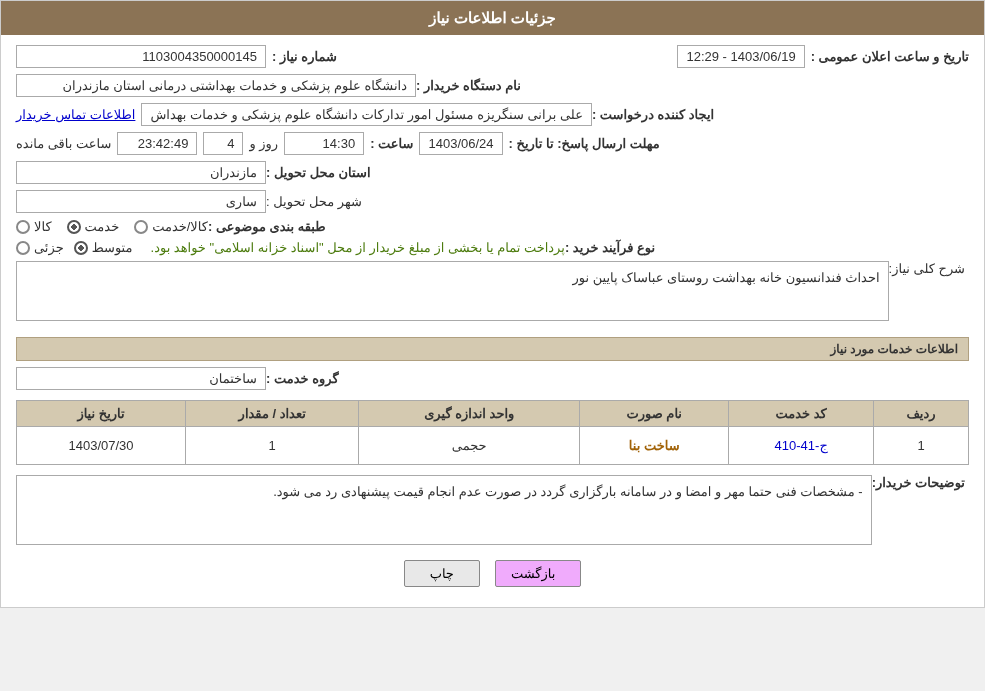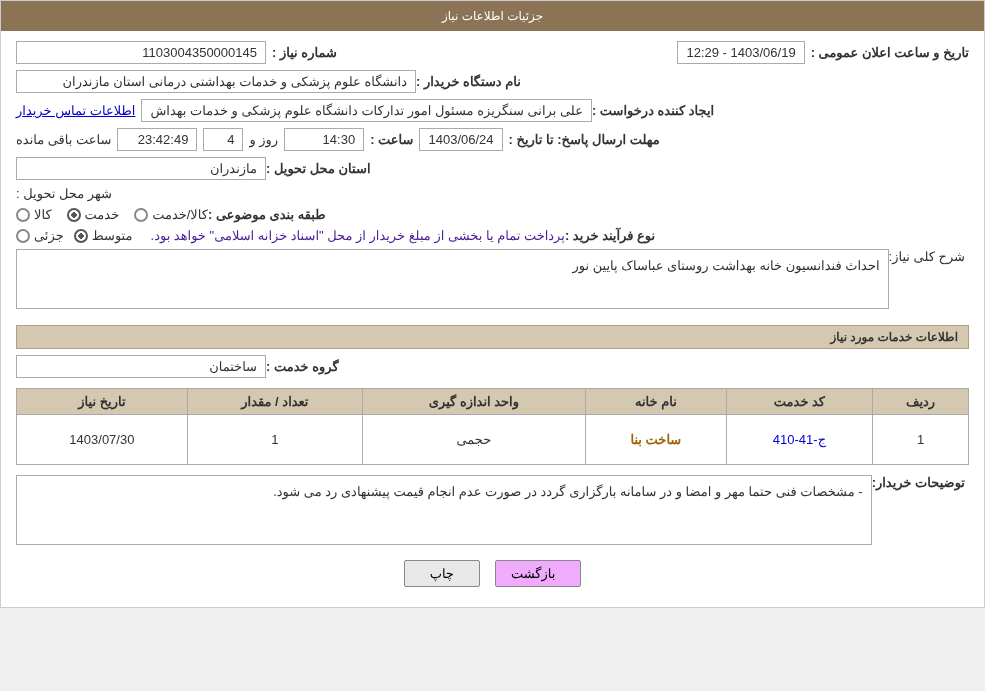--- a/index.html
+++ b/index.html
@@ -14,22 +14,22 @@
       max-width: 985px;
       margin: 0 auto;
       background: #fff;
       border: 1px solid #ccc;
     }
     .header-bar {
       background: #8B7355;
       color: #fff;
       text-align: center;
       padding: 8px 10px;
-      font-size: 12px;
-      font-weight: normal;
+      font-size: 15px;
+      font-weight: bold;
     }
     .content {
       padding: 10px 15px;
     }
     .section-title {
       background: #d4c9b0;
       border: 1px solid #b0a080;
       padding: 4px 10px;
       font-weight: bold;
       font-size: 12px;
@@ -84,21 +84,21 @@
       font-size: 13px;
     }
     table.items-table th {
       background: #d4c9b0;
       border: 1px solid #aaa;
       padding: 5px 8px;
       text-align: center;
     }
     table.items-table td {
       border: 1px solid #aaa;
-      padding: 17px 8px;
+      padding: 11px 8px;
       text-align: center;
     }
     .description-box {
       border: 1px solid #aaa;
       background: #fff;
       padding: 8px;
       min-height: 60px;
       text-align: right;
       direction: rtl;
       margin-bottom: 6px;
@@ -184,20 +184,21 @@
       <span>ساعت باقی مانده</span>
     </div>
 
     <div class="flex-row" style="justify-content: flex-end; margin-bottom:6px;">
       <span style="font-weight:bold; margin-right:4px;">استان محل تحویل :</span>
       <div class="value-box medium">مازندران</div>
     </div>
 
     <div class="flex-row" style="justify-content: flex-end; margin-bottom:6px;">
       <span style="font-weight:normal; margin-right:4px;">شهر محل تحویل :</span>
+      <div class="value-box medium">ساری</div>
     </div>
 
     <div class="flex-row" style="justify-content: flex-end; margin-bottom:6px;">
       <span style="font-weight:bold; margin-right:4px;">طبقه بندی موضوعی :</span>
       <div class="radio-group">
         <div class="radio-item">
           <span>کالا/خدمت</span>
           <span class="radio-circle"></span>
         </div>
         <div class="radio-item">
@@ -207,21 +208,21 @@
         <div class="radio-item">
           <span>کالا</span>
           <span class="radio-circle"></span>
         </div>
       </div>
     </div>
 
     <div class="flex-row" style="justify-content: flex-end; margin-bottom:6px; flex-wrap:wrap;">
       <span style="font-weight:bold; margin-right:4px;">نوع فرآیند خرید :</span>
       <div style="display:flex; align-items:center; gap:10px; flex-wrap:wrap;">
-        <span style="color:#4c1d95; margin-left:8px;text-align:right;">پرداخت تمام یا بخشی از مبلغ خریدار از محل "اسناد خزانه اسلامی" خواهد بود.</span>
+        <span style="color:#4d7c0f; margin-left:8px;text-align:right;">پرداخت تمام یا بخشی از مبلغ خریدار از محل "اسناد خزانه اسلامی" خواهد بود.</span>
         <div class="radio-item">
           <span>متوسط</span>
           <span class="radio-circle selected"></span>
         </div>
         <div class="radio-item">
           <span>جزئی</span>
           <span class="radio-circle"></span>
         </div>
       </div>
     </div>
@@ -237,21 +238,21 @@
       <span style="font-weight:bold; margin-right:4px;">گروه خدمت :</span>
       <div class="value-box medium">ساختمان</div>
     </div>
 
     <div class="table-section">
       <table class="items-table">
         <thead>
           <tr>
             <th>ردیف</th>
             <th>کد خدمت</th>
-            <th>نام خانه</th>
+            <th>نام صورت</th>
             <th>واحد اندازه گیری</th>
             <th>تعداد / مقدار</th>
             <th>تاریخ نیاز</th>
           </tr>
         </thead>
         <tbody id="items-tbody">
 
         <tr>
       <td>1</td>
       <td style="color:#0000cc;">ج-41-410</td>

